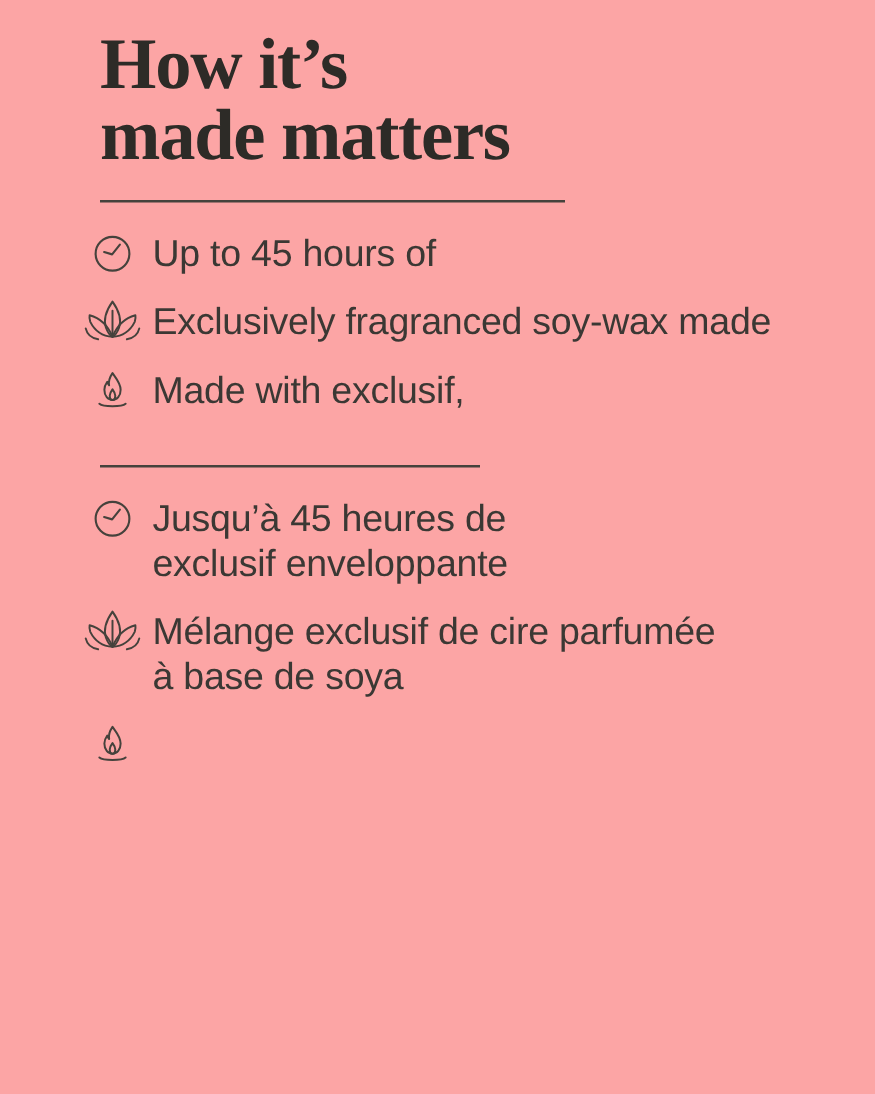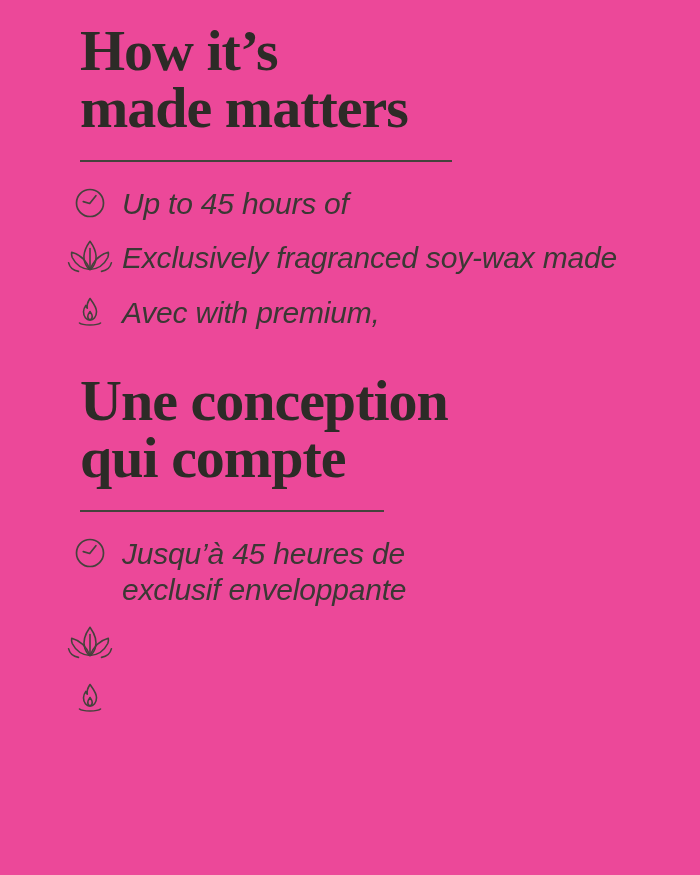--- a/index.html
+++ b/index.html
@@ -1,20 +1,20 @@
 <!DOCTYPE html>
 <html><head>
 <meta charset="utf-8">
 <style>
   html, body { margin: 0; padding: 0; }
   .page {
     width: 700px;
     height: 875px;
     box-sizing: border-box;
-    background: #ec4899;
+    background: #fca5a5;
     overflow: hidden;
     padding: 22px 10px 0 80px;
     font-family: "Liberation Sans", sans-serif;
     color: #3B3834;
   }
   .section { margin: 0; }
   .section + .section { margin-top: 40px; }
   .heading {
     margin: 0;
     font-family: "Liberation Serif", "DejaVu Serif", serif;
@@ -35,21 +35,20 @@
   .rule-fr { width: 304px; }
   .benefits {
     list-style: none;
     margin: 24px 0 0 -14px;
     padding: 0;
   }
   .benefit {
     display: flex;
     align-items: flex-start;
     margin: 0 0 18px 0;
-    font-style: italic;
   }
   .icon {
     flex: 0 0 48px;
     width: 48px;
     display: flex;
     justify-content: center;
     margin-top: -1px;
     color: #45423C;
   }
   .icon svg { display: block; }
@@ -106,32 +105,28 @@
 
       <li class="benefit">
         <span class="icon">
           <svg width="36" height="38" viewBox="0 0 36 36" fill="none" stroke="currentColor" stroke-width="1.6" stroke-linecap="round" stroke-linejoin="round">
             <path d="M18 3.5 C20.8 7.5, 24.5 11.5, 24.5 16.8 C24.5 21.8, 21.6 25, 18 25 C14.4 25, 11.5 21.8, 11.5 16.8 C11.5 14.3, 12.4 12.4, 13.8 10.4 C14.3 12.1, 15.3 13.2, 15.3 13.2 C14.6 9.8, 15.9 6.6, 18 3.5 Z"></path>
             <path d="M18 16.5 C19.3 18.3, 20.2 19.6, 20.2 21.3 C20.2 23.4, 19.2 24.9, 18 24.9 C16.8 24.9, 15.8 23.4, 15.8 21.3 C15.8 19.6, 16.7 18.3, 18 16.5 Z"></path>
             <path d="M7.5 28 C10.5 30.6, 25.5 30.6, 28.5 28"></path>
           </svg>
         </span>
         <p class="benefit-text">
-          <span>Avec with premium,</span>
+          <span>Made with exclusif,</span>
         </p>
       </li>
 
     </ul>
   </section>
 
   <section class="section">
-    <h1 class="heading">
-      <span>Une conception</span>
-      <span>qui compte</span>
-    </h1>
     <div class="rule rule-fr"></div>
     <ul class="benefits">
 
       <li class="benefit">
         <span class="icon">
           <svg width="36" height="36" viewBox="0 0 36 36" fill="none" stroke="currentColor" stroke-width="1.7" stroke-linecap="round" stroke-linejoin="round">
             <circle cx="18" cy="18" r="13.5"></circle>
             <path d="M11.3 16.6 L17.7 18.5 L23.9 10.7"></path>
           </svg>
         </span>
@@ -145,20 +140,24 @@
         <span class="icon">
           <svg width="46" height="38" viewBox="0 0 44 36" fill="none" stroke="currentColor" stroke-width="1.5" stroke-linecap="round" stroke-linejoin="round">
             <path d="M22 2 C17 9, 15 16, 17 22 C18.5 26, 20 28, 22 29 C24 28, 25.5 26, 27 22 C29 16, 27 9, 22 2 Z"></path>
             <path d="M22 9 L22 28"></path>
             <path d="M22 29 C14.5 28.5, 8.5 24.5, 5 17.5 C4.5 16, 4.2 14, 4.5 12.5 C12 14.5, 18.5 20.5, 22 29 Z"></path>
             <path d="M22 29 C29.5 28.5, 35.5 24.5, 39 17.5 C39.5 16, 39.8 14, 39.5 12.5 C32 14.5, 25.5 20.5, 22 29 Z"></path>
             <path d="M1.5 22.5 C2.5 27, 6 30, 11 30.8"></path>
             <path d="M42.5 22.5 C41.5 27, 38 30, 33 30.8"></path>
           </svg>
         </span>
+        <p class="benefit-text">
+          <span>Mélange exclusif de cire parfumée</span>
+          <span>à base de soya</span>
+        </p>
       </li>
 
       <li class="benefit">
         <span class="icon">
           <svg width="36" height="38" viewBox="0 0 36 36" fill="none" stroke="currentColor" stroke-width="1.6" stroke-linecap="round" stroke-linejoin="round">
             <path d="M18 3.5 C20.8 7.5, 24.5 11.5, 24.5 16.8 C24.5 21.8, 21.6 25, 18 25 C14.4 25, 11.5 21.8, 11.5 16.8 C11.5 14.3, 12.4 12.4, 13.8 10.4 C14.3 12.1, 15.3 13.2, 15.3 13.2 C14.6 9.8, 15.9 6.6, 18 3.5 Z"></path>
             <path d="M18 16.5 C19.3 18.3, 20.2 19.6, 20.2 21.3 C20.2 23.4, 19.2 24.9, 18 24.9 C16.8 24.9, 15.8 23.4, 15.8 21.3 C15.8 19.6, 16.7 18.3, 18 16.5 Z"></path>
             <path d="M7.5 28 C10.5 30.6, 25.5 30.6, 28.5 28"></path>
           </svg>
         </span>

